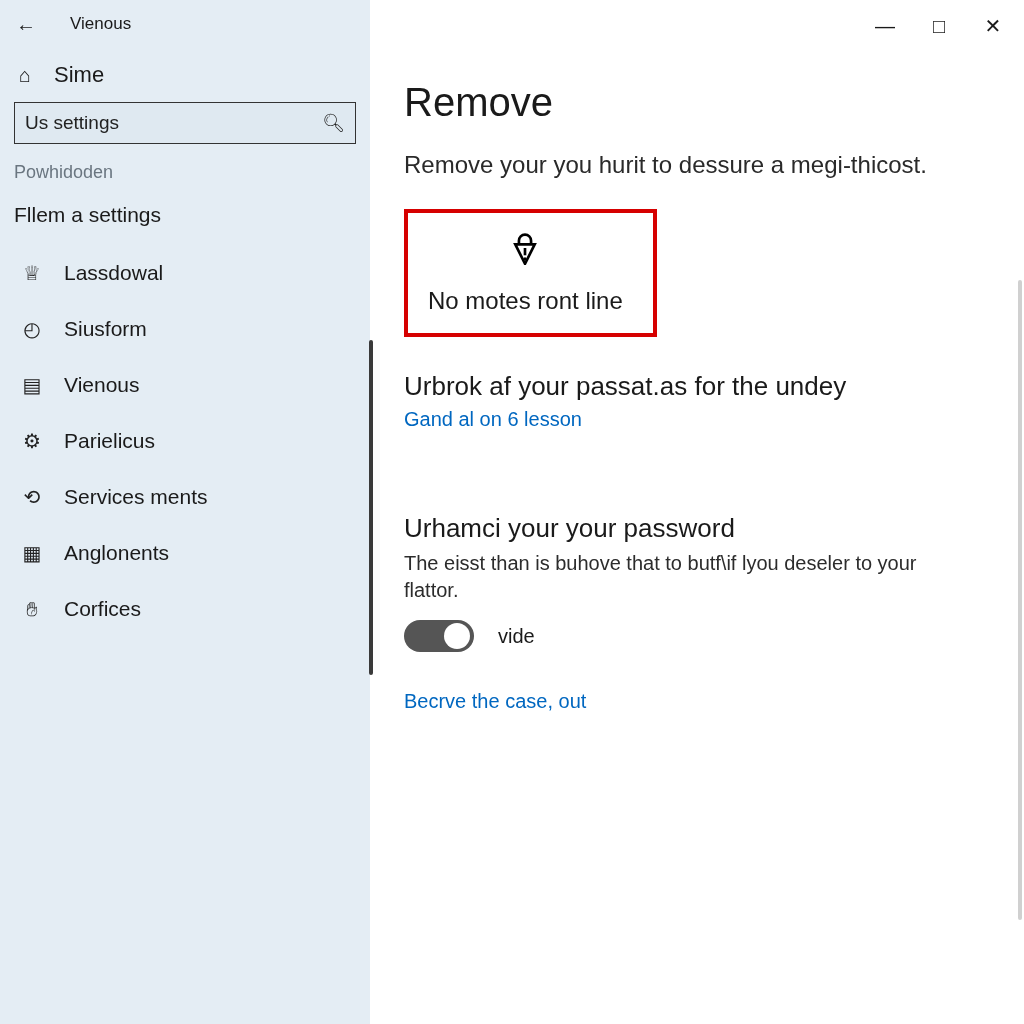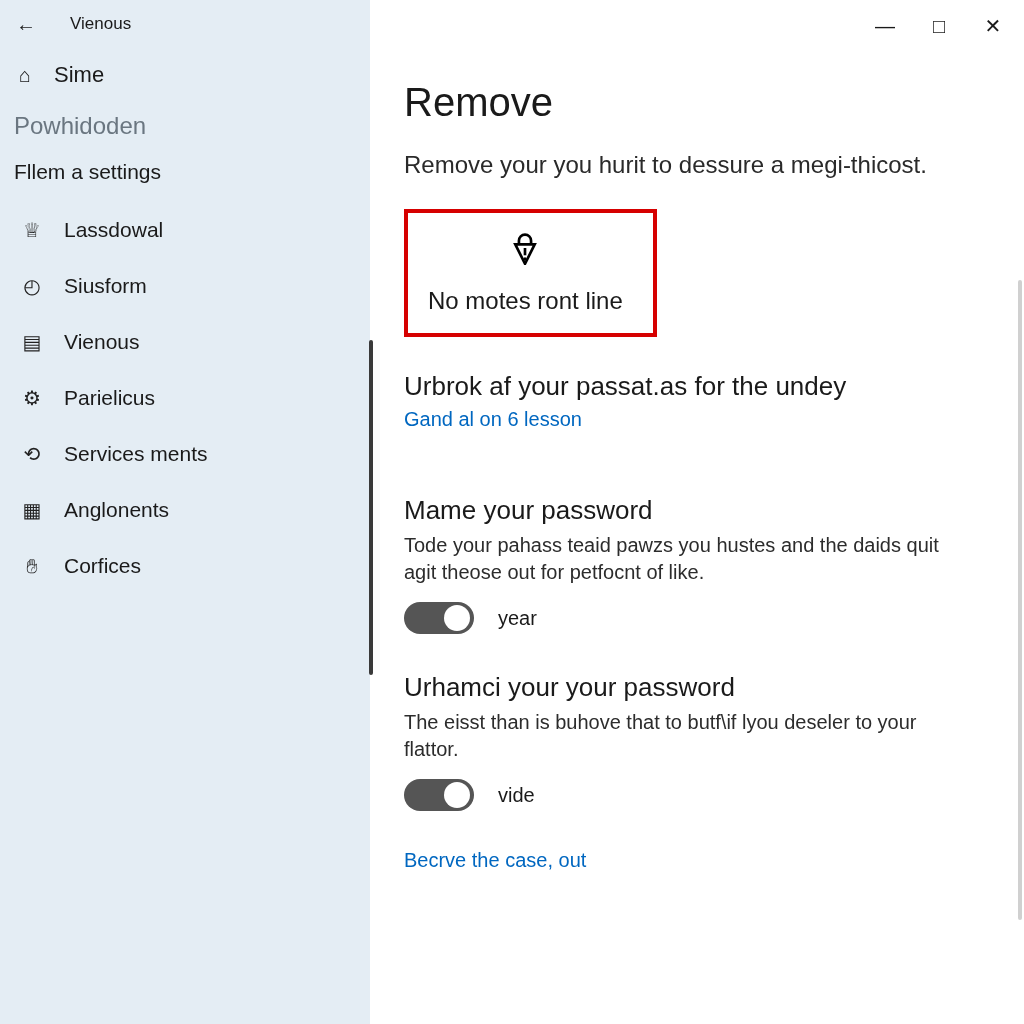--- a/index.html
+++ b/index.html
@@ -49,21 +49,21 @@
     background: #dfe9f1;
     display: flex;
     align-items: center;
     padding: 0 10px;
     font-size: 19px;
   }
   .search-box .search-text { flex: 1; color: #222; }
   .search-box .search-icon { font-size: 18px; color: #222; }
   .muted {
     color: #6a7680;
-    font-size: 24px;
+    font-size: 18px;
     padding: 10px 14px 6px 14px;
   }
   .section-title {
     font-size: 21px;
     padding: 14px 14px 12px 14px;
   }
   .nav-list { padding-top: 6px; }
   .nav-item {
     display: flex;
     align-items: center;
@@ -131,21 +131,21 @@
   .alert-box .alert-text { font-size: 24px; }
   .lock-icon-svg { width: 30px; height: 34px; }
   .section-h2 {
     font-size: 26px;
     font-weight: 400;
     margin-bottom: 6px;
   }
   .link-text {
     color: #0067c0;
     font-size: 20px;
-    margin-bottom: 26px;
+    margin-bottom: 44px;
     display: inline-block;
     cursor: pointer;
   }
   .group { margin-bottom: 38px; }
   .group .desc {
     font-size: 20px;
     color: #2c2c2c;
     margin: 6px 0 16px 0;
     line-height: 1.35;
     max-width: 560px;
@@ -216,20 +216,26 @@
   <div class="titlebar-left">
     <span class="back-arrow">←</span>
     <span>Vienous</span>
   </div>
 
   <div class="home-row">
     <span class="icon">⌂</span>
     <span>Sime</span>
   </div>
 
+  <div class="search-wrap">
+    <div class="search-box">
+      <span class="search-text">Us settings</span>
+      <span class="search-icon">🔍︎</span>
+    </div>
+  </div>
 
   <div class="muted">Powhidoden</div>
 
   <div class="section-title">Fllem a settings</div>
 
   <div class="nav-list">
     <div class="nav-item">
       <span class="icon">♕</span>
       <span class="label">Lassdowal</span>
     </div>
@@ -286,30 +292,20 @@
         </svg>
       </span>
       <span class="alert-text">No motes ront line</span>
     </div>
 
     <div class="group">
       <div class="section-h2">Urbrok af your passat.as for the undey</div>
       <span class="link-text">Gand al on 6 lesson</span>
     </div>
 
-    <div class="group">
-      <div class="section-h2">Mame your password</div>
-      <p class="desc">Tode your pahass teaid pawzs you hustes and the daids quit agit theose out for petfocnt of like.</p>
-      <div class="toggle-row">
-        <div class="toggle">
-            <div class="knob"></div>
-          </div>
-        <span class="toggle-label">year</span>
-      </div>
-    </div>
 
     <div class="group">
       <div class="section-h2">Urhamci your your password</div>
       <p class="desc">The eisst than is buhove that to butf\if lyou deseler to your flattor.</p>
       <div class="toggle-row">
         <div class="toggle">
             <div class="knob"></div>
           </div>
         <span class="toggle-label">vide</span>
       </div>

